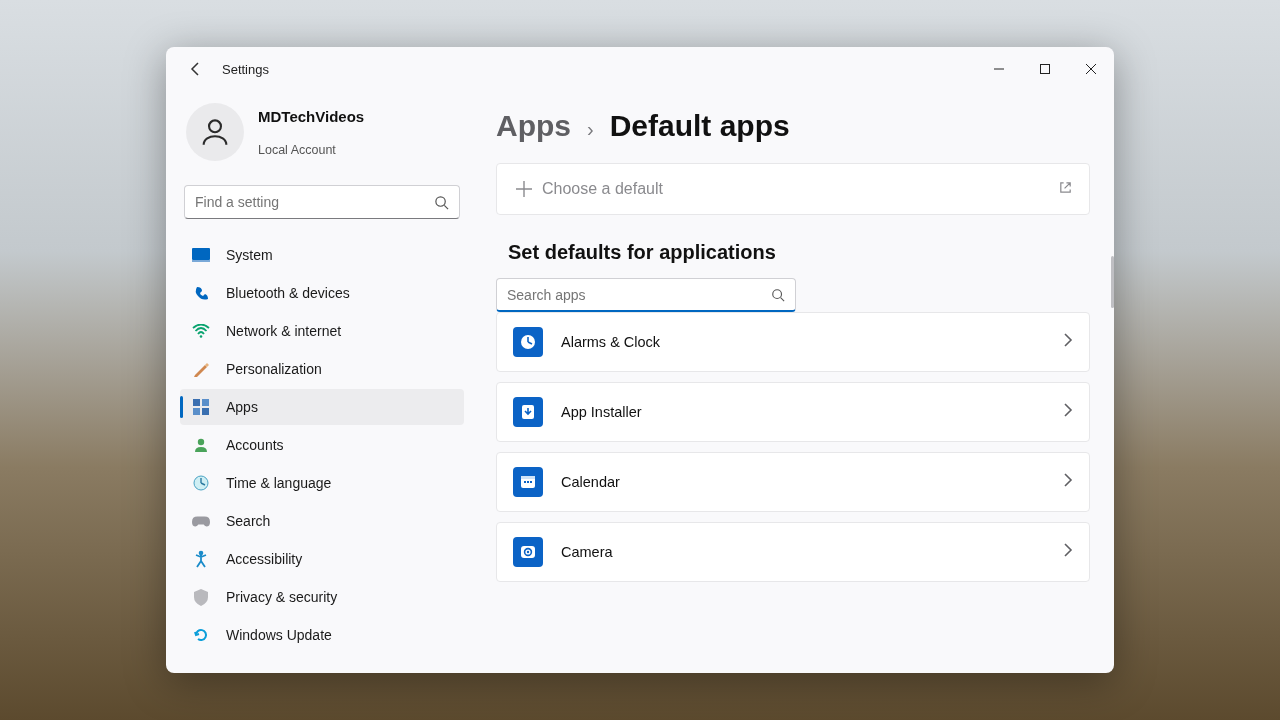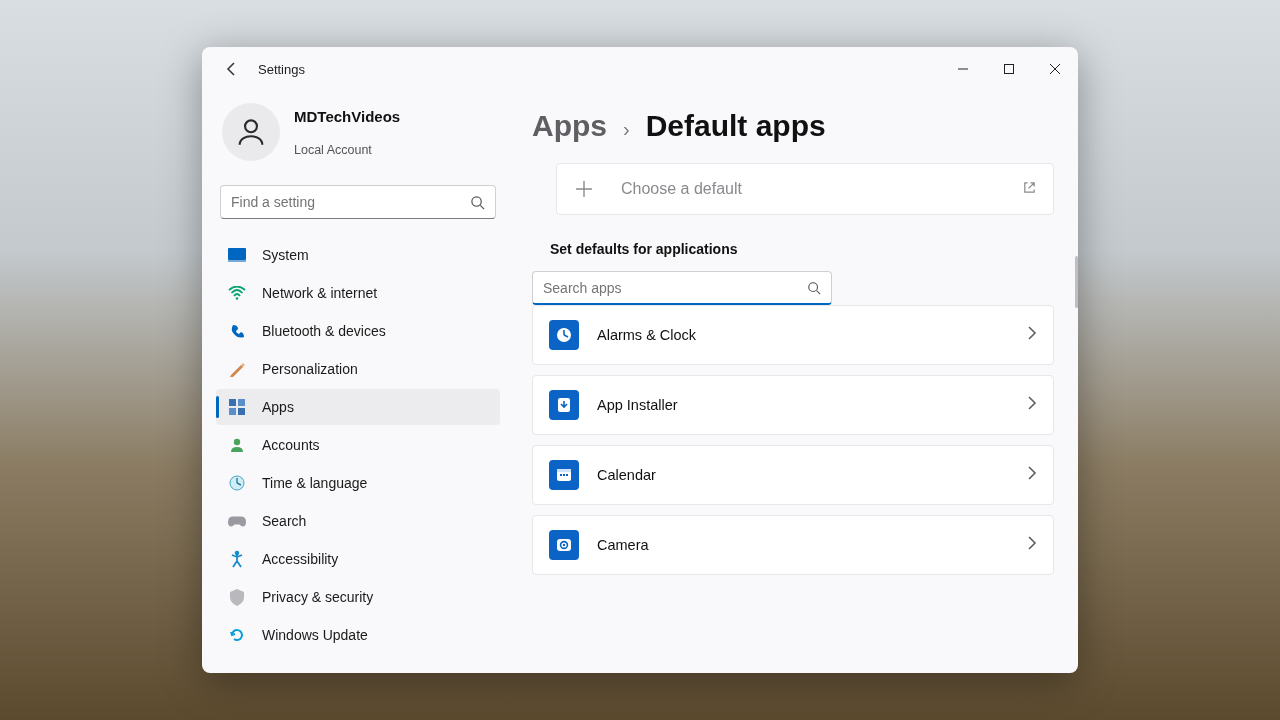--- a/index.html
+++ b/index.html
@@ -2,21 +2,21 @@
 <html><head>
 <meta charset="utf-8">
 <style>
 * { box-sizing: border-box; margin: 0; padding: 0; font-family: "Segoe UI", Arial, sans-serif; }
 body {
   width: 1280px; height: 720px; overflow: hidden;
   background: linear-gradient(180deg, #d9dee2 0%, #c3c9cd 35%, #8a7b62 65%, #5c4a2e 100%);
   display: flex; align-items: center; justify-content: center;
 }
 .window {
-  width: 876px; height: 626px;
+  width: 948px; height: 626px;
   background: #f9f9fb;
   border-radius: 8px;
   box-shadow: 0 8px 40px rgba(0,0,0,0.35);
   display: flex; flex-direction: column;
   position: relative; overflow: hidden;
 }
 .titlebar {
   height: 44px; display: flex; align-items: center;
   padding-left: 10px;
 }
@@ -60,26 +60,26 @@
   background: #0067c0; border-radius: 2px;
 }
 .nav-icon { width: 18px; height: 18px; display: flex; align-items: center; justify-content: center; }
 .content { flex: 1; padding: 10px 24px 0 18px; overflow: hidden; position: relative; }
 .crumb-row { display: flex; align-items: baseline; gap: 16px; margin: 8px 0 20px 0; }
 .crumb-parent { font-size: 30px; font-weight: 600; color: #5f5f63; }
 .crumb-sep    { font-size: 20px; color: #7a7a7e; }
 .crumb-current{ font-size: 30px; font-weight: 700; color: #111; }
 .card {
   background: #fff; border: 1px solid #e7e7e9; border-radius: 4px;
-  display: flex; align-items: center; padding: 14px 16px; gap: 26px; margin-left: 24px;
+  display: flex; align-items: center; padding: 14px 16px; gap: 7px;
 }
 .choose-card { color: #8a8a8e; }
 .plus-ic { width: 22px; height: 22px; display:flex; align-items:center; justify-content:center; color:#8a8a8e; }
 .open-ic { margin-left: auto; color: #8a8a8e; }
-.section-h { font-size: 14px; font-weight: 600; color: #111; margin: 26px 0 14px 18px; }
+.section-h { font-size: 20px; font-weight: 600; color: #111; margin: 26px 0 14px 12px; }
 .app-search {
   display:flex; align-items:center; width: 300px; height: 34px;
   border: 1px solid #d0d0d4; border-bottom: 2px solid #0067c0;
   border-radius: 4px; background: #fff; padding: 0 10px; margin-bottom: 0;
 }
 .app-search input { border:none; outline:none; flex:1; font-size:14px; background:transparent; }
 .app-list { display:flex; flex-direction:column; gap:10px;justify-content:flex-end; }
 .app-row {
   background:#fff; border:1px solid #e7e7e9; border-radius:4px;
   display:flex; align-items:center; padding: 14px 16px; gap:18px; cursor:pointer;
@@ -151,34 +151,34 @@
             <span class="nav-icon">
               <svg width="18" height="14" viewBox="0 0 18 14">
                 <rect x="0" y="0" width="18" height="12" rx="1" fill="#0067c0"></rect>
                 <rect x="0" y="12" width="18" height="2" fill="#7aa9d8"></rect>
               </svg>
             </span>
             <span>System</span>
           </div>
           <div class="nav-item">
             <span class="nav-icon">
+              <svg width="16" height="16" viewBox="0 0 16 16">
+                <path d="M4 2 Q9 2 9 6 L7 8 Q7 10 10 11 L12 9 Q15 10 15 14 Q9 16 5 11 Q1 7 4 2 Z" fill="#0067c0"></path>
+              </svg>
+            </span>
+            <span>Bluetooth &amp; devices</span>
+          </div>
+          <div class="nav-item">
+            <span class="nav-icon">
               <svg width="18" height="14" viewBox="0 0 18 14">
                 <path d="M1 4 Q9 -3 17 4 M3.5 7 Q9 1 14.5 7 M6 10 Q9 6 12 10" fill="none" stroke="#0aa36f" stroke-width="1.8"></path>
                 <circle cx="9" cy="12.5" r="1.3" fill="#0aa36f"></circle>
               </svg>
             </span>
             <span>Network &amp; internet</span>
-          </div>
-          <div class="nav-item">
-            <span class="nav-icon">
-              <svg width="16" height="16" viewBox="0 0 16 16">
-                <path d="M4 2 Q9 2 9 6 L7 8 Q7 10 10 11 L12 9 Q15 10 15 14 Q9 16 5 11 Q1 7 4 2 Z" fill="#0067c0"></path>
-              </svg>
-            </span>
-            <span>Bluetooth &amp; devices</span>
           </div>
           <div class="nav-item">
             <span class="nav-icon">
               <svg width="18" height="18" viewBox="0 0 18 18">
                 <path d="M3 15 L13 5 L15 7 L5 17 L2 17 Z" fill="#d08850"></path>
                 <path d="M13 5 L15 3 L17 5 L15 7 Z" fill="#e7b37e"></path>
               </svg>
             </span>
             <span>Personalization</span>
           </div>

